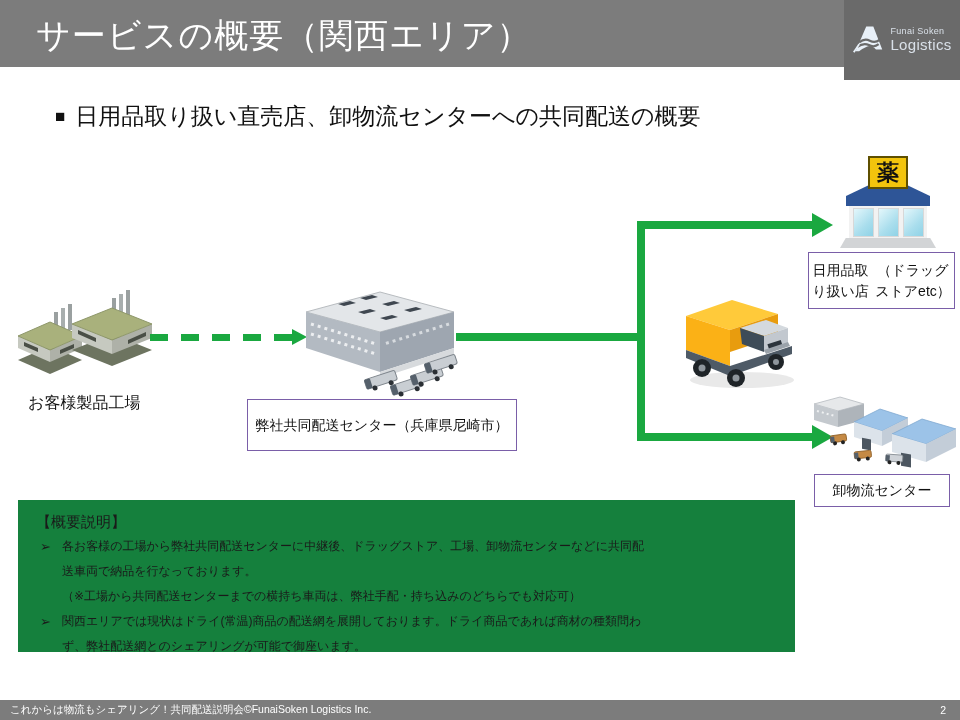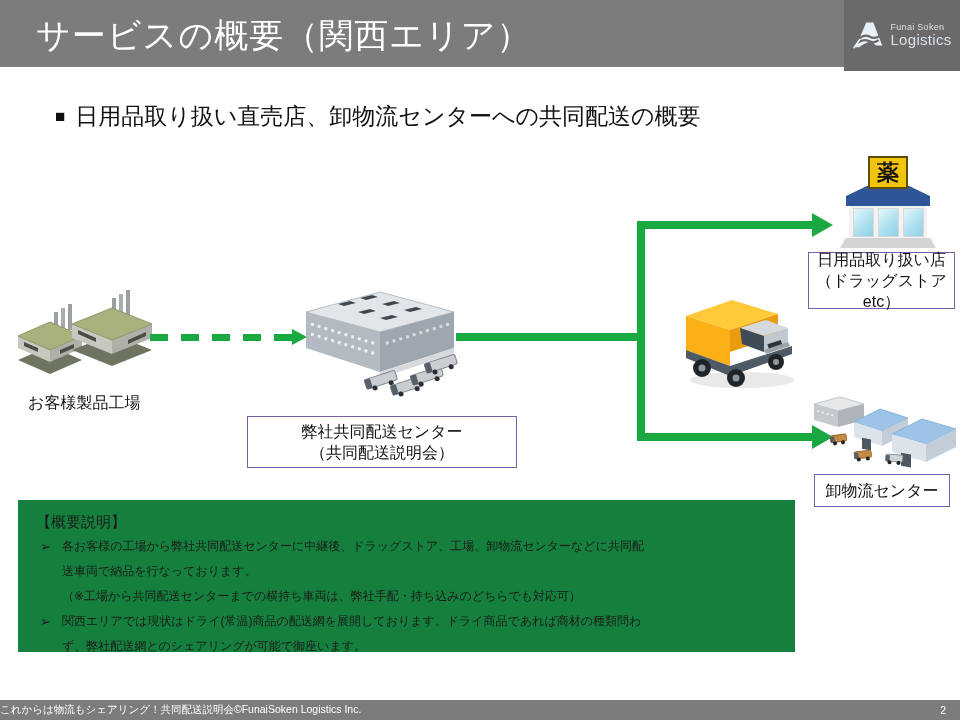--- a/index.html
+++ b/index.html
@@ -12,44 +12,44 @@
   
   .header {
     position:absolute; left:0; top:0; width:960px; height:67px;
     background:#7c7c7c;
   }
   .header-title {
     position:absolute; left:36px; top:13px; color:#ffffff;
     font-size:34px; letter-spacing:1px; white-space:nowrap;
   }
   .logo-block {
-    position:absolute; right:0; top:0; width:116px; height:71px;
+    position:absolute; right:0; top:0; width:116px; height:80px;
     background:#6a6a6a; display:flex; align-items:center; justify-content:center; gap:6px;
   }
   .logo-text { color:#d9e0e8; line-height:1.05; }
   .logo-text .l1 { font-size:9px; letter-spacing:.3px; }
   .logo-text .l2 { font-size:15px; letter-spacing:.3px; }
   
   .heading {
     position:absolute; left:55px; top:101px; display:flex; align-items:center; gap:10px;
     color:#111;
   }
   .heading .sq { font-size:17px; line-height:1; }
   .heading .tx { font-size:23px; white-space:nowrap; }
   
   .icon { position:absolute; }
   .label-plain {
     position:absolute; left:28px; top:393px; font-size:16px; color:#111; white-space:nowrap;
   }
   .label-box {
     position:absolute; background:#ffffff; border:1.5px solid #7a5ea8;
-    display:flex; flex-direction:column; align-items:center; justify-content:center;
-    font-size:16px; color:#111; line-height:21px; text-align:center;
-  }
-  .box-center { left:247px; top:416px; width:270px; height:52px; }
+    display:flex; flex-direction:row; align-items:center; justify-content:center;
+    font-size:14px; color:#111; line-height:21px; text-align:center;
+  }
+  .box-center { left:247px; top:399px; width:270px; height:52px; }
   .box-store  { left:808px; top:252px; width:147px; height:57px; }
   .box-wholesale { left:814px; top:474px; width:136px; height:33px; }
   
   .gr { background:#1aa840; position:absolute; }
   .dash-line {
     position:absolute; left:150px; top:334px; width:142px; height:7px;
     background:repeating-linear-gradient(90deg,#1aa840 0 18px,transparent 18px 31px);
   }
   .dash-head {
     position:absolute; left:292px; top:329px; width:0; height:0;
@@ -95,21 +95,21 @@
   .ov-title { font-size:15px; line-height:25px; white-space:nowrap; }
   .ov-bullet { display:flex; }
   .ov-marker { width:26px; font-size:13px; line-height:25px; flex:none; padding-left:4px; }
   .ov-lines { flex:1; }
   .ov-lines div { font-size:12px; line-height:25px; white-space:nowrap; }
   
   .footer {
     position:absolute; left:0; top:700px; width:960px; height:20px; background:#7c7c7c;
     color:#ffffff; display:flex; align-items:center;
   }
-  .footer .ft { font-size:10.5px; flex:1; white-space:nowrap; }
+  .footer .ft { font-size:10.5px; margin-left:10px; flex:1; white-space:nowrap; }
   .footer .pg { font-size:10.5px; margin-right:14px; }
 </style>
 </head>
 <body>
 
 <div class="slide">
 
   <div class="header">
     <div class="header-title">サービスの概要（関西エリア）</div>
     <div class="logo-block">
@@ -207,21 +207,21 @@
           <rect x="0" y="0" width="6" height="10" rx="1" fill="#55606b"></rect>
           <circle cx="8" cy="11" r="2.5" fill="#2a2f34"></circle>
             <circle cx="25" cy="11" r="2.5" fill="#2a2f34"></circle>
         </g>
       </g>
     </svg>
   </div>
 
   <div class="label-box box-center">
     <div>弊社共同配送センター</div>
-    <div>（共同配送説明会）</div>
+    <div>（兵庫県尼崎市）</div>
   </div>
 
   <div class="gr arr-main"></div>
   <div class="gr arr-vert"></div>
   <div class="gr arr-top"></div>
   <div class="head-top"></div>
   <div class="gr arr-bot"></div>
   <div class="head-bot"></div>
 
   <div class="icon" style="left:678px; top:284px; width:128px; height:108px;">

